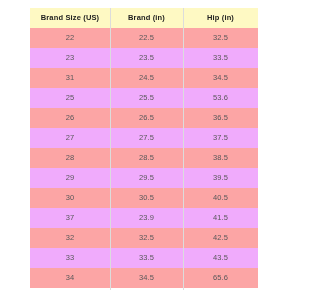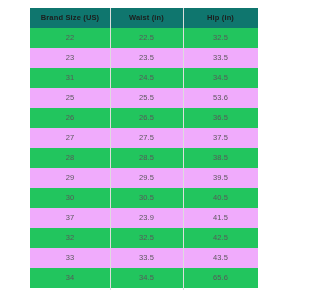--- a/index.html
+++ b/index.html
@@ -54,39 +54,39 @@
   table.size-table th {
     height: 20px;
     line-height: 20px;
     padding: 0;
     text-align: center;
     vertical-align: middle;
     font-size: 7.5px;
     font-weight: bold;
     color: #1d1d1d;
     letter-spacing: 0.15px;
-    background: #0f766e;
+    background: #fef9c3;
     white-space: nowrap;
   }
 
   table.size-table td {
     height: 20px;
     line-height: 20px;
     padding: 0;
     text-align: center;
     vertical-align: middle;
     font-size: 7.5px;
     font-weight: normal;
     color: #58585a;
     letter-spacing: 0.1px;
     white-space: nowrap;
   }
 
   table.size-table tbody tr.shaded td {
-    background: #22c55e;
+    background: #fca5a5;
   }
   table.size-table tbody tr.plain td {
     background: #f0abfc;
   }
 </style>
 </head>
 <body>
 
 <div id="size-chart">
 
@@ -96,21 +96,21 @@
   <div class="table-wrap">
     <table class="size-table">
       <colgroup>
         <col class="c1">
         <col class="c2">
         <col class="c3">
       </colgroup>
       <thead>
         <tr>
           <th>Brand Size (US)</th>
-          <th>Waist (in)</th>
+          <th>Brand (in)</th>
           <th>Hip (in)</th>
         </tr>
       </thead>
       <tbody>
         <tr class="shaded">
           <td>22</td>
           <td>22.5</td>
           <td>32.5</td>
         </tr>
         <tr class="plain">

